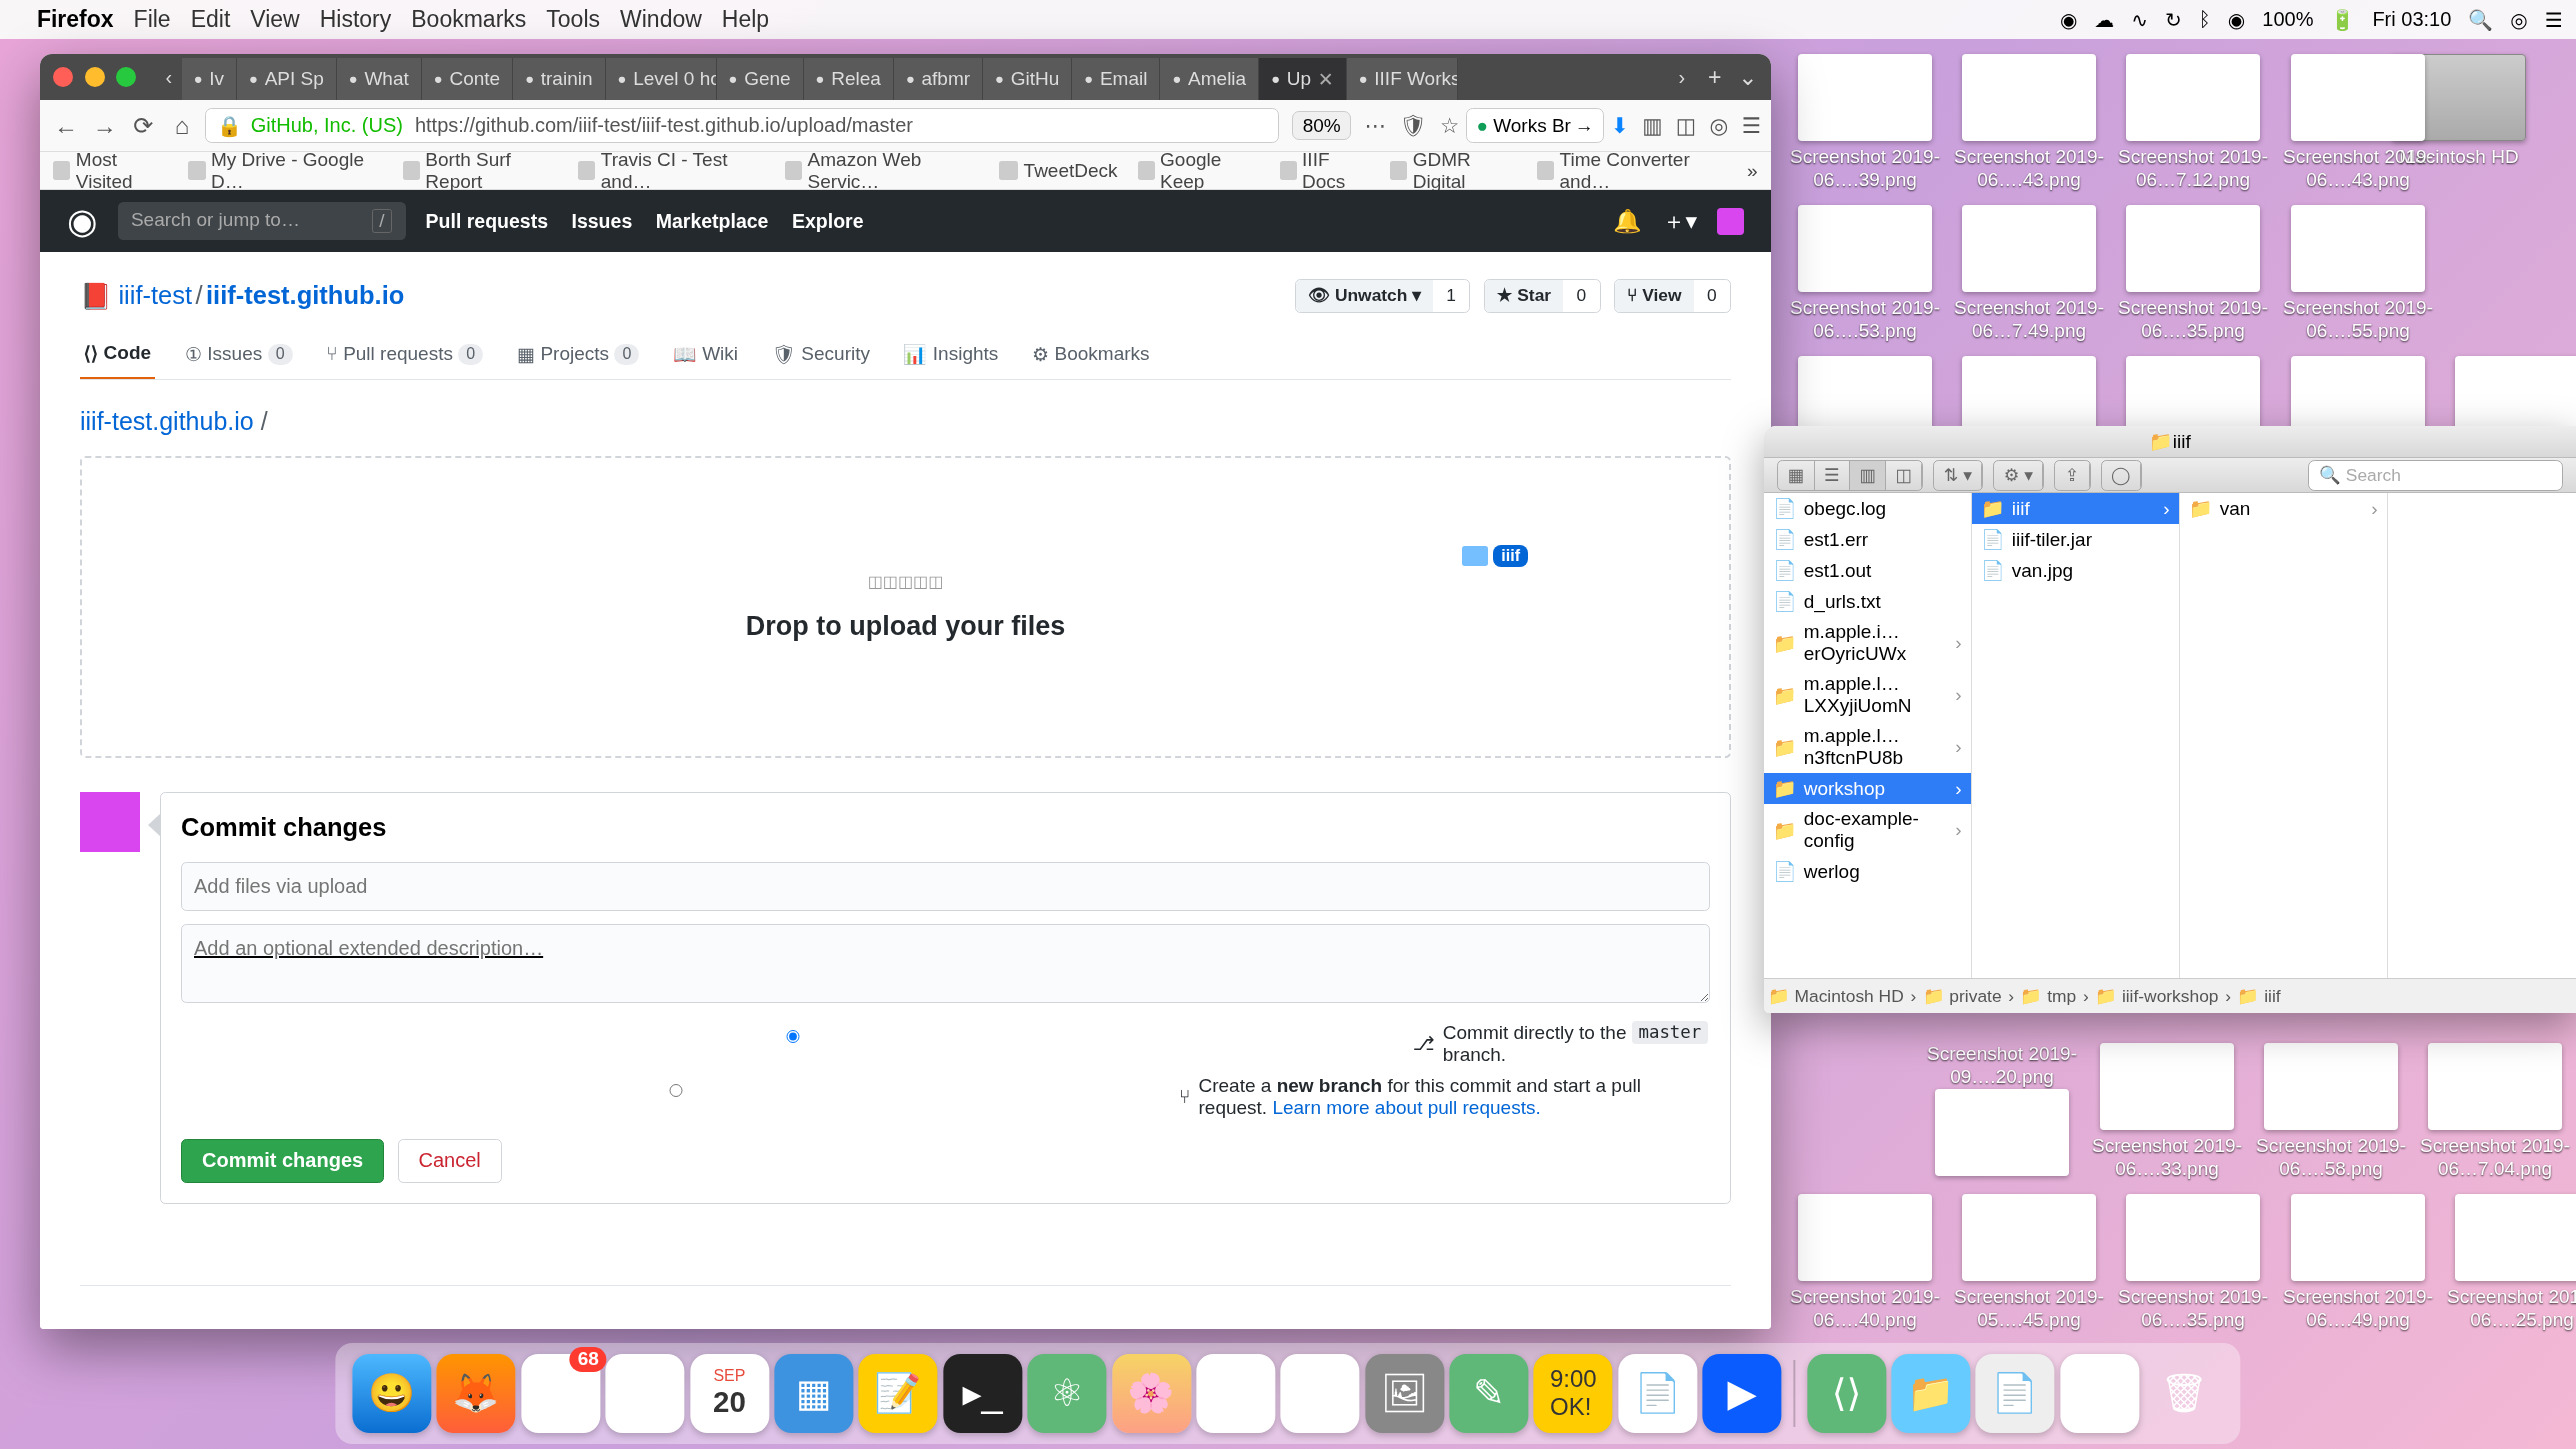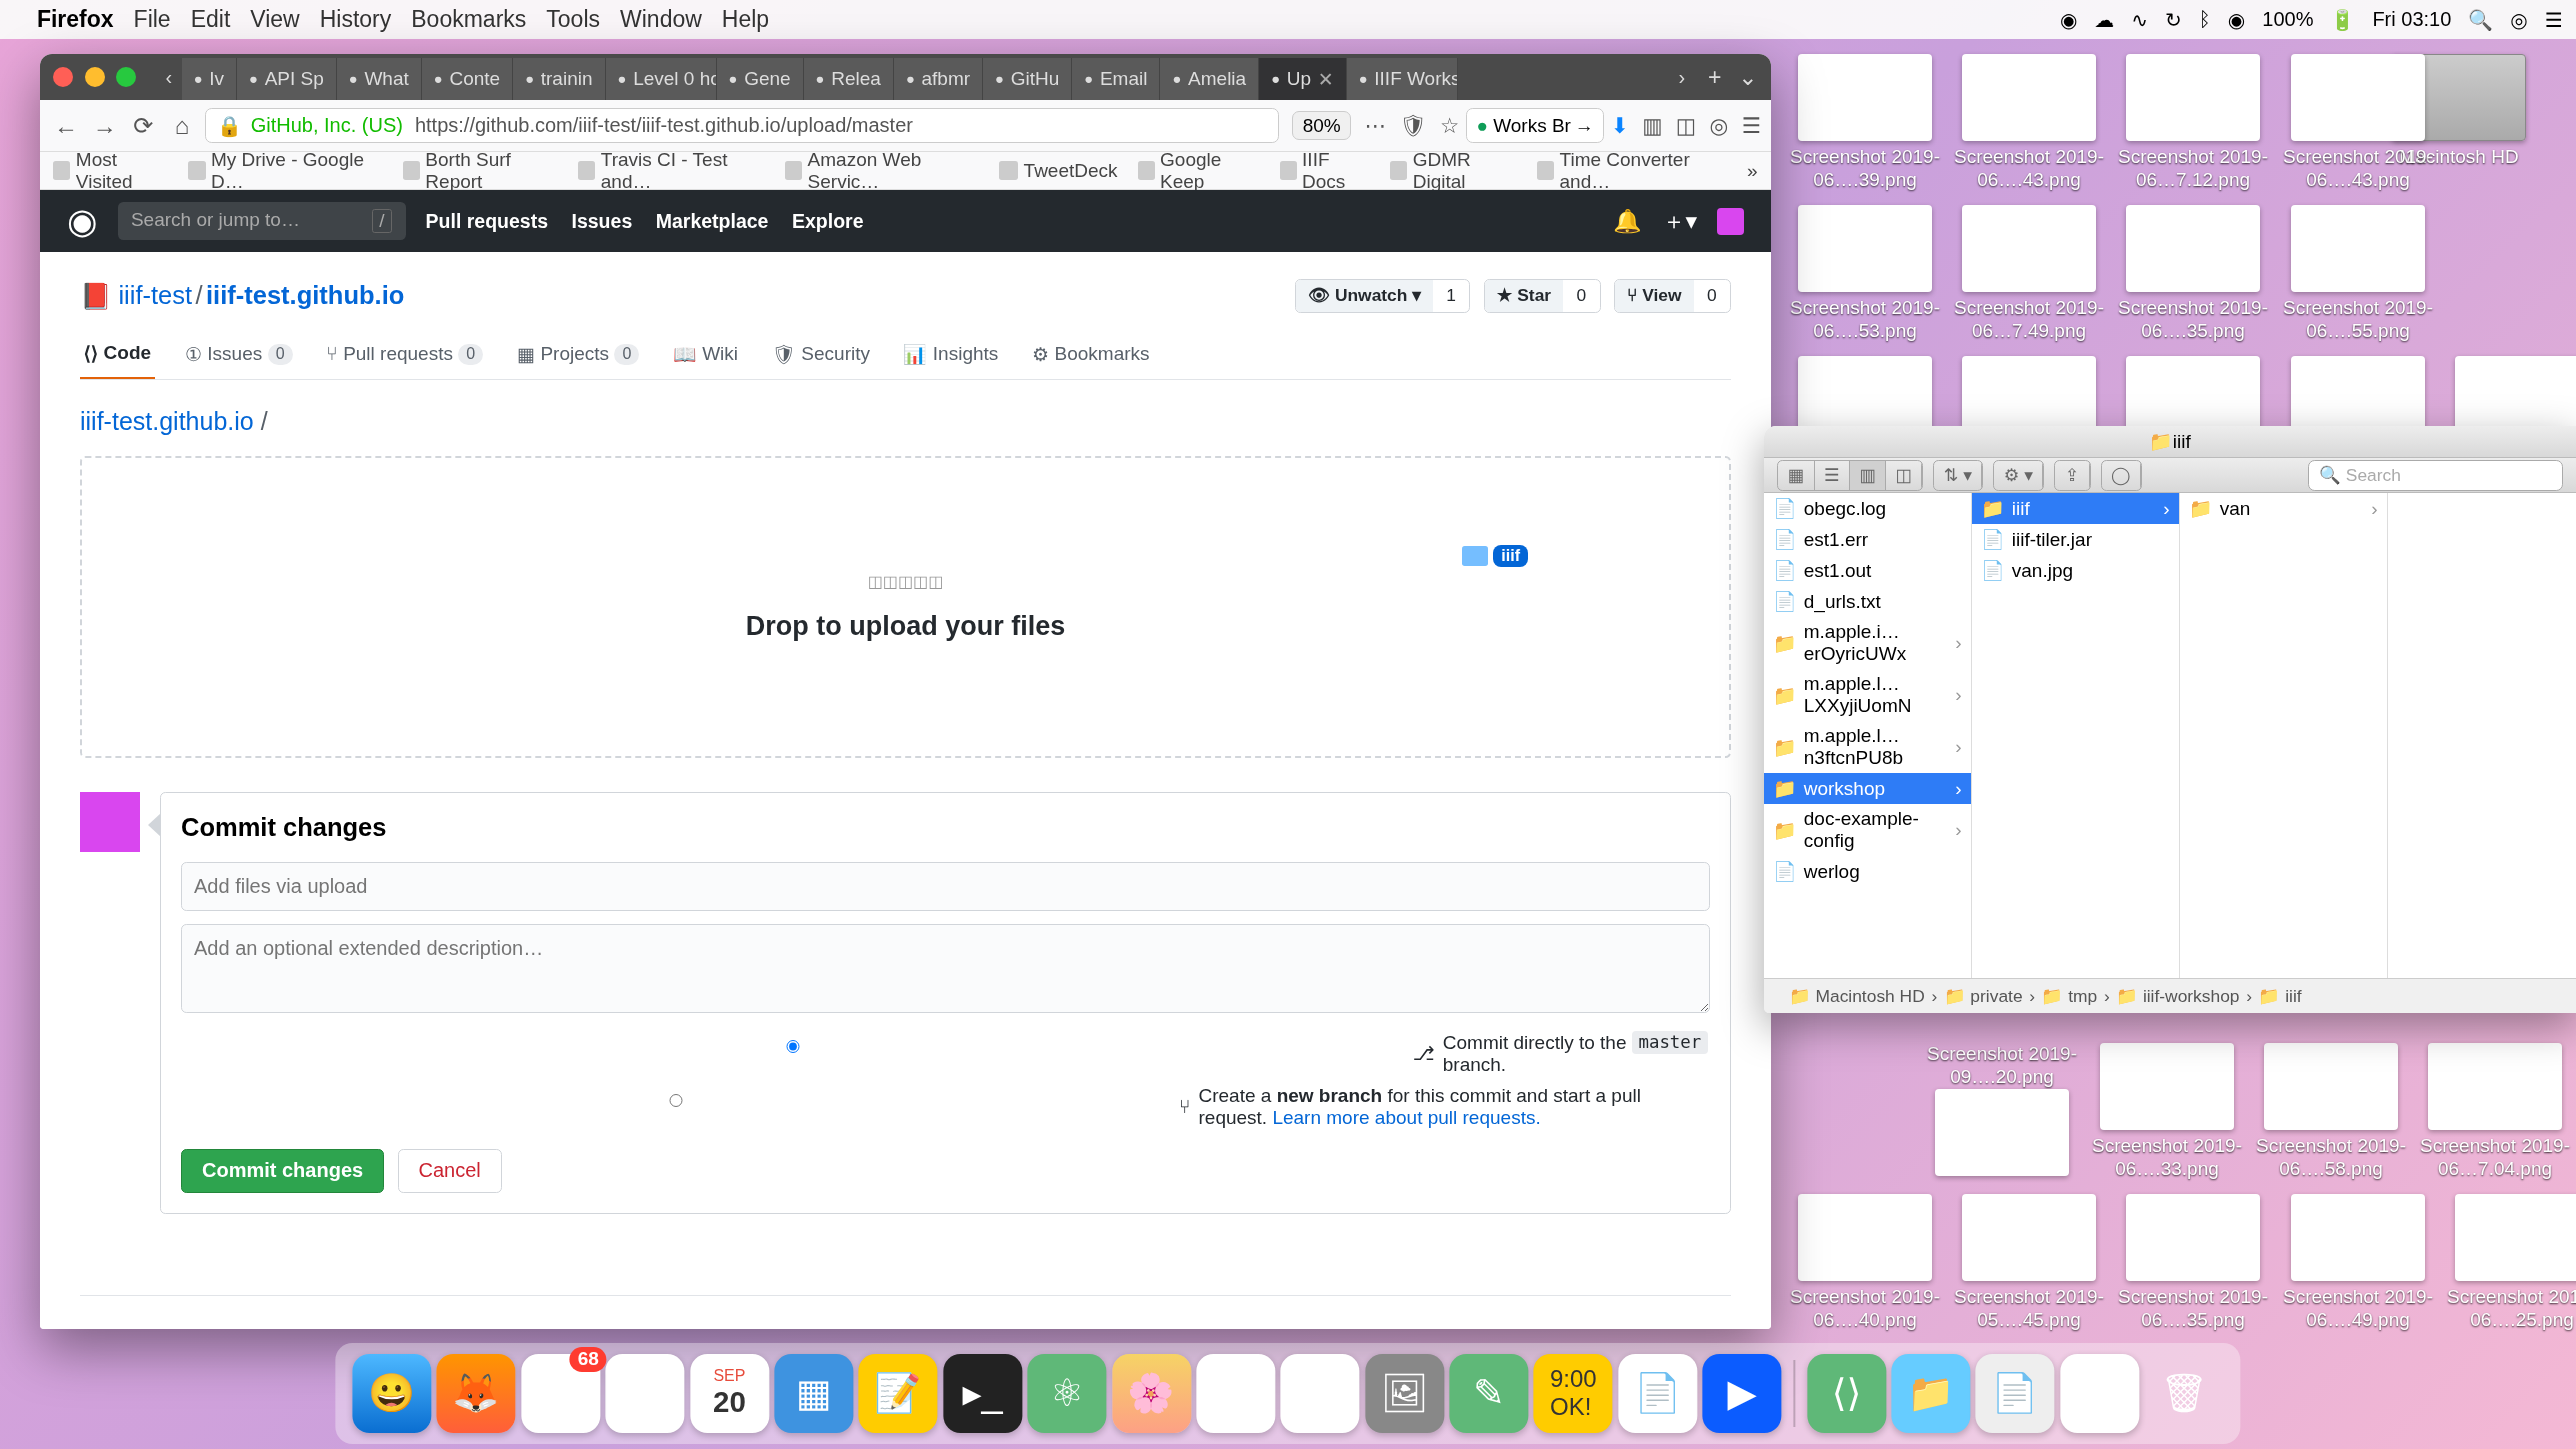--- a/index.html
+++ b/index.html
@@ -81,21 +81,21 @@
 .dropzone .drag-folder { position: absolute; top: 87px; right: 201px; display: flex; align-items: center; gap: 5.4px; }
 .dropzone .drag-folder .fold { width: 25.5px; height: 20px; background: #75beff; border-radius: 2.7px; }
 .dropzone .drag-folder .badge { background: #0366d6; color: #fff; padding: 2px 8px; border-radius: 8px; font-size: 16px; font-weight: 600; }
 
 .commit-form { margin-top: 34px; display: flex; gap: 20px; }
 .commit-form .cav { width: 60px; height: 60px; background: #d946ef; }
 .commit-form .body { flex: 1; border: 0.7px solid #d1d5da; border-radius: 5.4px; padding: 20px; position: relative; }
 .commit-form .triangle { position: absolute; left: -13.4px; top: 20px; width: 0; height: 0; border-top: 12px solid transparent; border-bottom: 12px solid transparent; border-right: 13.4px solid #d1d5da; }
 .commit-form h2 { font-size: 25.5px; margin-bottom: 20px; }
 .commit-form input, .commit-form textarea { width: 100%; border: 0.7px solid #d1d5da; border-radius: 5.4px; padding: 12px; font-size: 20px; margin-bottom: 13.4px; background: #fafbfc; }
-.commit-form textarea { height: 89px; resize: vertical; }
+.commit-form textarea { height: 79px; resize: vertical; text-decoration: underline; }
 .commit-form .radios { font-size: 19px; color: #24292e; }
 .commit-form .radios label { display: flex; align-items: center; gap: 8px; margin-bottom: 9.4px; }
 .commit-form .radios .code { background: #eaecef; padding: 1.3px 6.7px; border-radius: 4px; font-family: monospace; font-size: 17.4px; }
 .commit-form .radios a { color: #0366d6; }
 .commit-form .btns { margin-top: 20px; display: flex; gap: 13.4px; }
 .commit-form .primary { background: #2ea44f; color: #fff; border: 0.7px solid #22863a; padding: 9.4px 20px; border-radius: 5.4px; font-size: 20px; font-weight: 600; }
 .commit-form .cancel { background: #fff; color: #cb2431; border: 0.7px solid #d1d5da; padding: 9.4px 20px; border-radius: 5.4px; font-size: 20px; }
 
 .gh-footer { margin-top: 81px; border-top: 0.7px solid #e1e4e8; padding-top: 40px; display: flex; align-items: center; font-size: 17.4px; color: #586069; }
 .gh-footer .left, .gh-footer .right { display: flex; gap: 23.5px; }
@@ -111,21 +111,21 @@
 .finder-toolbar .grp span.active { background: #d0d0d0; }
 .finder-toolbar .search { margin-left: auto; background: #fff; border: 0.7px solid #aaa; border-radius: 6.7px; padding: 4px 10.7px; width: 255px; font-size: 17.4px; }
 .finder-cols { flex: 1; display: flex; background: #fff; overflow: auto; }
 .finder-col { width: 208px; border-right: 0.7px solid #ddd; overflow: auto; }
 .finder-col .item { padding: 4px 9.4px; font-size: 19px; display: flex; align-items: center; gap: 6.7px; }
 .finder-col .item.sel { background: #2e7cf6; color: #fff; }
 .finder-col .item .arrow { margin-left: auto; color: #999; }
 .finder-col .item.sel .arrow { color: #fff; }
 .folder-icn { color: #4fa8e8; }
 .file-icn { color: #888; }
-.finder-path { height: 35px; background: #f0f0f0; border-top: 0.7px solid #ccc; display: flex; align-items: center; padding: 0 25px; font-size: 17.4px; color: #555; gap: 6.7px; }
+.finder-path { height: 35px; background: #f0f0f0; border-top: 0.7px solid #ccc; display: flex; align-items: center; padding: 0 4px; font-size: 17.4px; color: #555; gap: 6.7px; }
 .finder-status { height: 32px; background: #f0f0f0; border-top: 0.7px solid #ddd; display: flex; align-items: center; justify-content: center; font-size: 17.4px; color: #666; }
 
 
 .dock { position: absolute; bottom: 5.4px; left: 50%; transform: translateX(-50%); height: 101px; background: rgba(255,255,255,0.35); border-radius: 17px; display: flex; align-items: center; padding: 0 17px; gap: 5.4px; }
 .dock .app { width: 79px; height: 79px; border-radius: 17px; box-shadow: 0 2.7px 6.7px rgba(0,0,0,0.2); display: flex; align-items: center; justify-content: center; font-size: 38px; color: #fff; }
 .dock .sep { width: 1.3px; height: 67px; background: rgba(0,0,0,0.2); margin: 0 6.7px; }
 .badge-dot { position: relative; }
 .badge-dot::after { content: attr(data-badge); position: absolute; top: -6.7px; right: -6.7px; background: #ff3b30; color: #fff; border-radius: 20px; padding: 1.3px 8px; font-size: 19px; font-weight: 700; }
 </style>
 </head>

